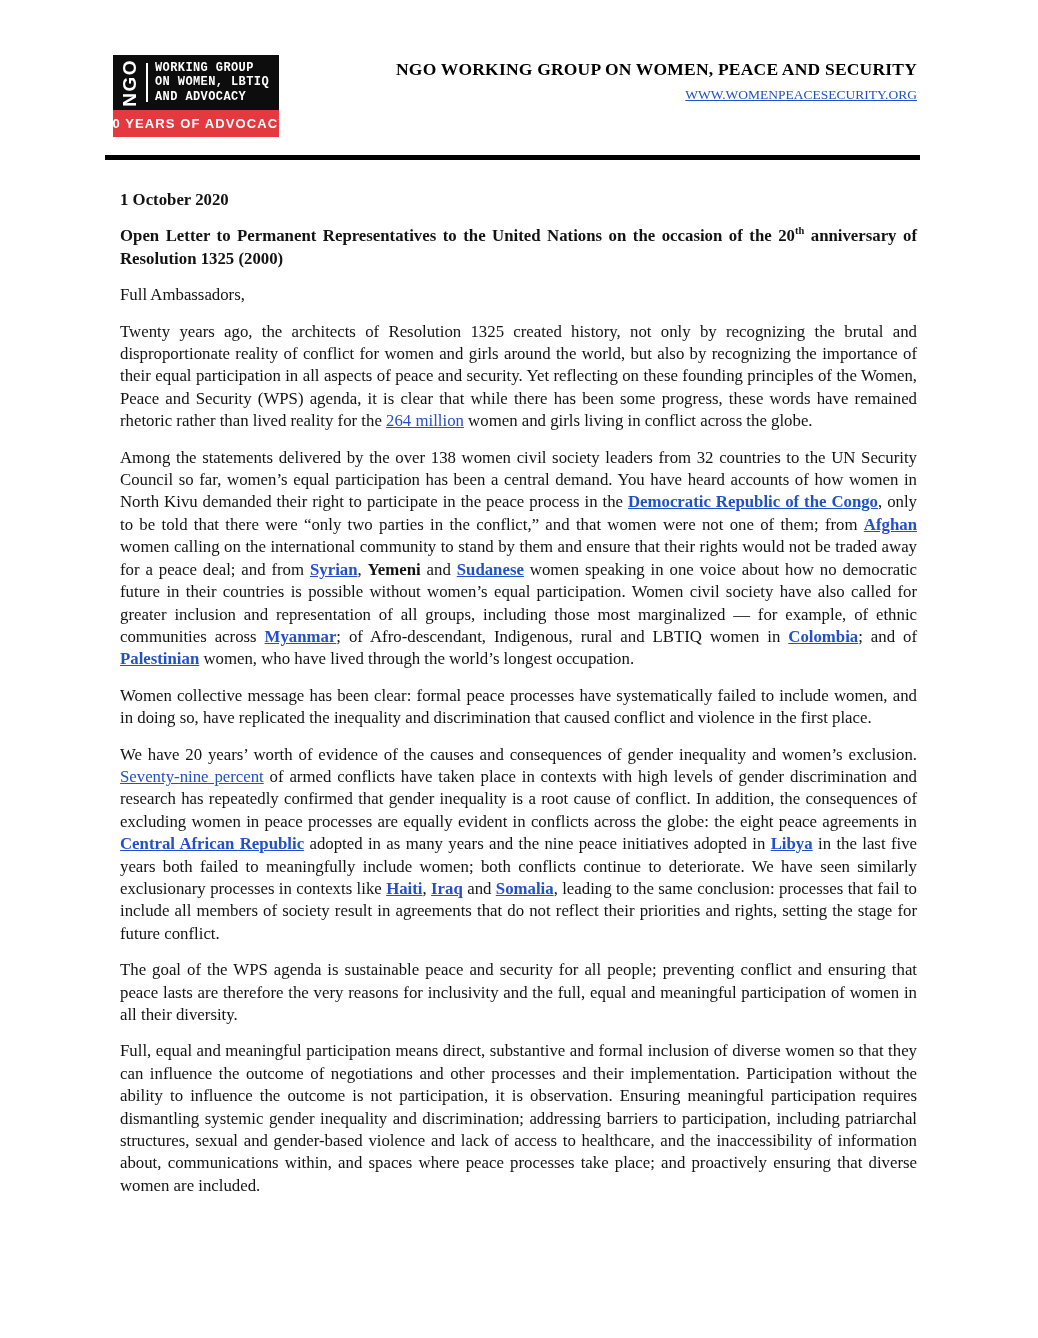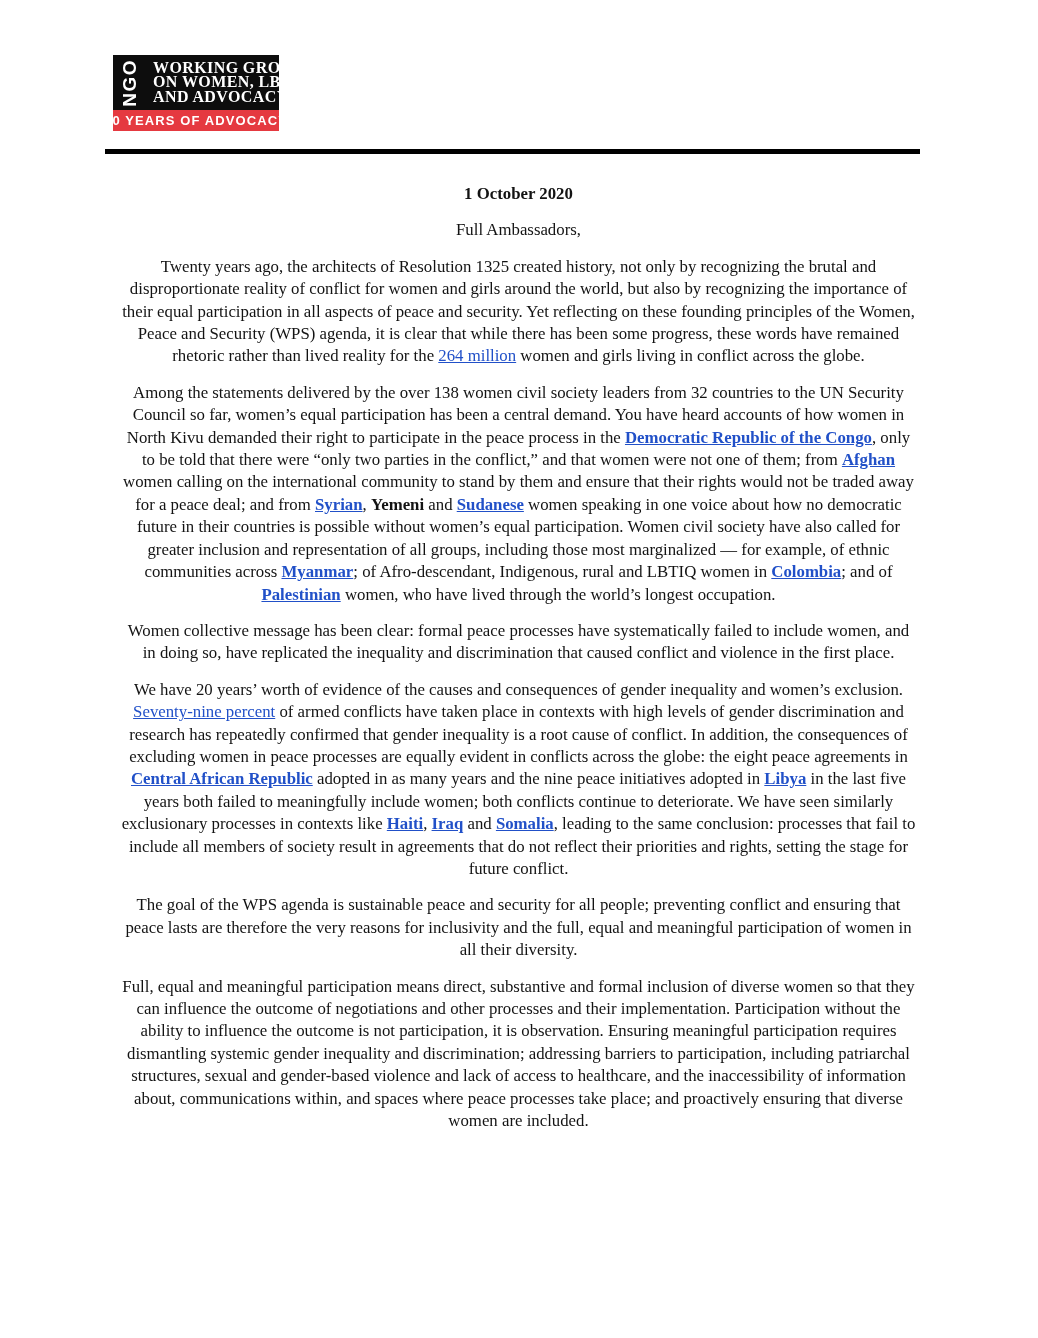--- a/index.html
+++ b/index.html
@@ -43,30 +43,30 @@
   .logo-sep {
     width: 2px;
     align-self: stretch;
     margin: 3px 0;
     background: #fff;
   }
   .logo-lines {
     display: flex;
     flex-direction: column;
     color: #fff;
-    font-family: Liberation Serif, serif;
+    font-family: Liberation Mono, monospace;
     font-weight: bold;
-    font-size: 16px;
+    font-size: 12px;
     line-height: 14.6px;
     letter-spacing: 0.4px;
     white-space: nowrap;
   }
   .logo-red {
     width: 166px;
-    height: 21px;
+    height: 27px;
     background: var(--banner-red);
     color: #fff;
     font-family: "Liberation Sans", sans-serif;
     font-weight: bold;
     font-size: 13px;
     letter-spacing: 1.1px;
     display: flex;
     align-items: center;
     justify-content: center;
     white-space: nowrap;
@@ -92,21 +92,21 @@
   .rule {
     height: 5px;
     background: #000;
     margin: 18px 118px 0 105px;
   }
   .main {
     margin: 29px 121px 0 120px;
     font-size: 16.8px;
     line-height: 22.4px;
   }
-  .main p { margin: 0 0 14px 0; text-align: center; }
+  .main p { margin: 0 0 14px 0; }
   .para { text-align: justify; }
   .b { font-weight: bold; }
   .doc-link {
     color: var(--link-blue);
     text-decoration: underline;
   }
   sup {
     font-size: 0.62em;
     line-height: 0;
     vertical-align: super;
@@ -123,26 +123,31 @@
         <span class="logo-ngo">NGO</span>
         <span class="logo-sep"></span>
         <span class="logo-lines">
           <span>WORKING GROUP</span>
           <span>ON WOMEN, LBTIQ</span>
           <span>AND ADVOCACY</span>
         </span>
       </div>
       <div class="logo-red">20 YEARS OF ADVOCACY</div>
     </div>
+    <div class="header-right">
+      <div class="org-title">NGO WORKING GROUP ON WOMEN, PEACE AND SECURITY</div>
+      <a class="site-link" href="#">WWW.WOMENPEACESECURITY.ORG</a>
+    </div>
   </header>
 
   <div class="rule"></div>
 
   <main class="main">
     <p class="b">1 October 2020</p>
+    <p class="para"><span class="b">Open Letter to Permanent Representatives to the United Nations on the occasion of the 20</span><sup class="b">th</sup><span class="b"> anniversary of Resolution 1325 (2000)</span></p>
     <p>Full Ambassadors,</p>
     <p class="para"><span>Twenty years ago, the architects of Resolution 1325 created history, not only by recognizing the brutal and disproportionate reality of conflict for women and girls around the world, but also by recognizing the importance of their equal participation in all aspects of peace and security. Yet reflecting on these founding principles of the Women, Peace and Security (WPS) agenda, it is clear that while there has been some progress, these words have remained rhetoric rather than lived reality for the </span><a href="#" class="doc-link">264 million</a><span> women and girls living in conflict across the globe.</span></p>
     <p class="para"><span>Among the statements delivered by the over 138 women civil society leaders from 32 countries to the UN Security Council so far, women’s equal participation has been a central demand. You have heard accounts of how women in North Kivu demanded their right to participate in the peace process in the </span><a href="#" class="doc-link b">Democratic Republic of the Congo</a><span>, only to be told that there were “only two parties in the conflict,” and that women were not one of them; from </span><a href="#" class="doc-link b">Afghan</a><span> women calling on the international community to stand by them and ensure that their rights would not be traded away for a peace deal; and from </span><a href="#" class="doc-link b">Syrian</a><span>, </span><span class="b">Yemeni</span><span> and </span><a href="#" class="doc-link b">Sudanese</a><span> women speaking in one voice about how no democratic future in their countries is possible without women’s equal participation. Women civil society have also called for greater inclusion and representation of all groups, including those most marginalized — for example, of ethnic communities across </span><a href="#" class="doc-link b">Myanmar</a><span>; of Afro-descendant, Indigenous, rural and LBTIQ women in </span><a href="#" class="doc-link b">Colombia</a><span>; and of </span><a href="#" class="doc-link b">Palestinian</a><span> women, who have lived through the world’s longest occupation.</span></p>
     <p class="para"><span>Women collective message has been clear: formal peace processes have systematically failed to include women, and in doing so, have replicated the inequality and discrimination that caused conflict and violence in the first place.</span></p>
     <p class="para"><span>We have 20 years’ worth of evidence of the causes and consequences of gender inequality and women’s exclusion. </span><a href="#" class="doc-link">Seventy-nine percent</a><span> of armed conflicts have taken place in contexts with high levels of gender discrimination and research has repeatedly confirmed that gender inequality is a root cause of conflict. In addition, the consequences of excluding women in peace processes are equally evident in conflicts across the globe: the eight peace agreements in </span><a href="#" class="doc-link b">Central African Republic</a><span> adopted in as many years and the nine peace initiatives adopted in </span><a href="#" class="doc-link b">Libya</a><span> in the last five years both failed to meaningfully include women; both conflicts continue to deteriorate. We have seen similarly exclusionary processes in contexts like </span><a href="#" class="doc-link b">Haiti</a><span>, </span><a href="#" class="doc-link b">Iraq</a><span> and </span><a href="#" class="doc-link b">Somalia</a><span>, leading to the same conclusion: processes that fail to include all members of society result in agreements that do not reflect their priorities and rights, setting the stage for future conflict.</span></p>
     <p class="para"><span>The goal of the WPS agenda is sustainable peace and security for all people; preventing conflict and ensuring that peace lasts are therefore the very reasons for inclusivity and the full, equal and meaningful participation of women in all their diversity.</span></p>
     <p class="para"><span>Full, equal and meaningful participation means direct, substantive and formal inclusion of diverse women so that they can influence the outcome of negotiations and other processes and their implementation. Participation without the ability to influence the outcome is not participation, it is observation. Ensuring meaningful participation requires dismantling systemic gender inequality and discrimination; addressing barriers to participation, including patriarchal structures, sexual and gender-based violence and lack of access to healthcare, and the inaccessibility of information about, communications within, and spaces where peace processes take place; and proactively ensuring that diverse women are included.</span></p>
   </main>
 
 </div>

